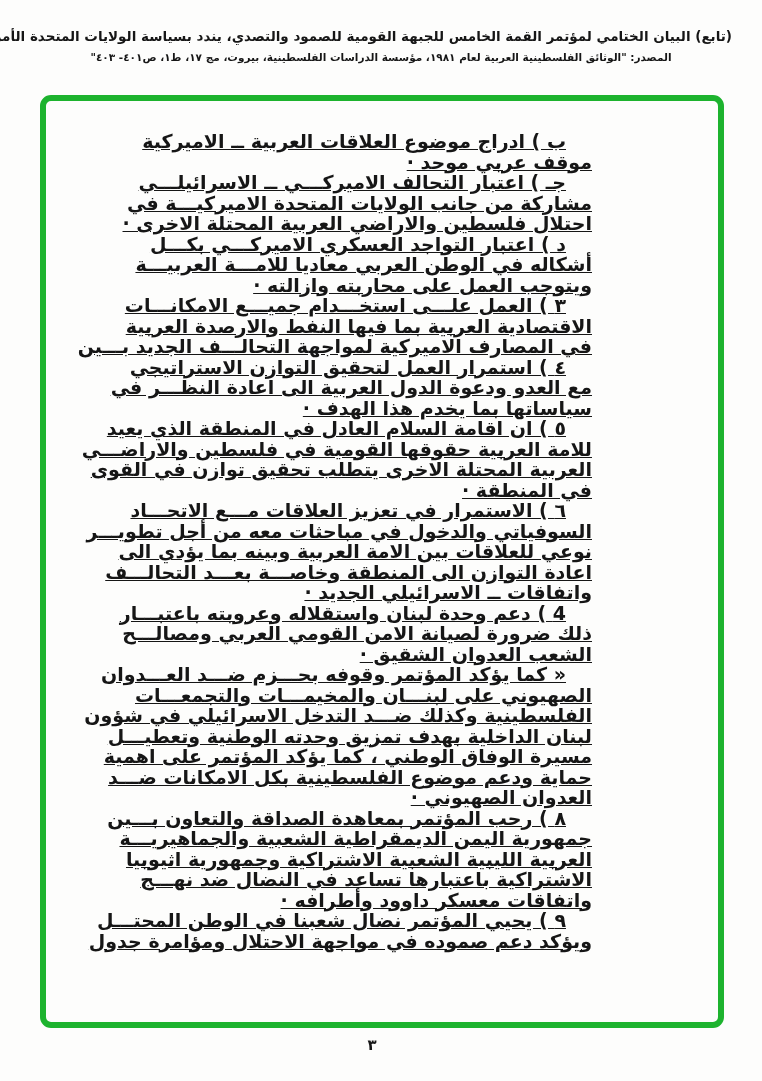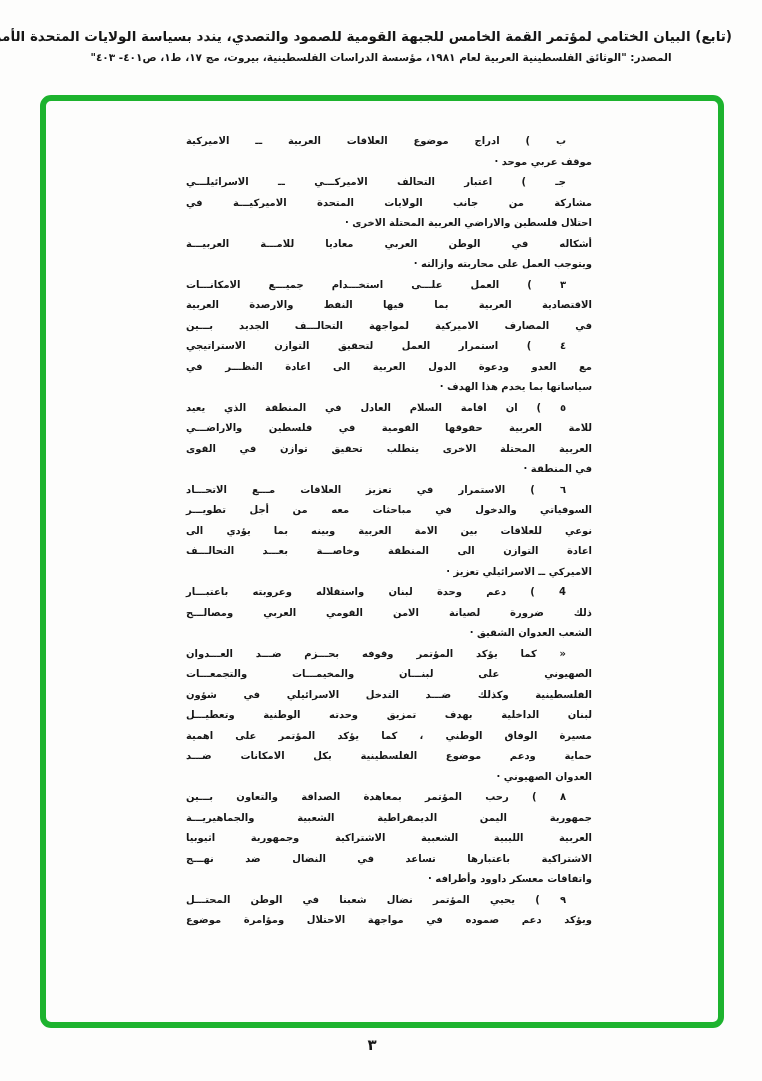--- a/index.html
+++ b/index.html
@@ -50,30 +50,31 @@
     background: transparent;
   }
   .doc-body {
     position: absolute;
     left: 186px;
     top: 131px;
     width: 406px;
     direction: rtl;
   }
   .line {
-    font-size: 10px;
+    font-size: 19px;
     font-weight: bold;
     line-height: 20.5px;
     height: 20.5px;
     white-space: nowrap;
     text-align: justify;
     text-align-last: justify;
     direction: rtl;
     letter-spacing: -0.2px;
     overflow: visible;
+    text-decoration: underline;
   }
   .line.end {
     text-align-last: right;
   }
   .line.indent {
     padding-right: 26px;
   }
   .page-number {
     position: absolute;
     left: 0;
@@ -95,51 +96,52 @@
   </div>
 
   <div class="frame" style="border-color: rgb(29, 179, 46);"></div>
 
   <div class="doc-body">
       <div class="line indent">ب ) ادراج موضوع العلاقات العربية ــ الاميركية</div>
       <div class="line end">موقف عربي موحد ·</div>
       <div class="line indent">جـ ) اعتبار التحالف الاميركـــي ــ الاسرائيلـــي</div>
       <div class="line">مشاركة من جانب الولايات المتحدة الاميركيـــة في</div>
       <div class="line end">احتلال فلسطين والاراضي العربية المحتلة الاخرى ·</div>
+      <div class="line indent">د ) اعتبار التواجد العسكري الاميركـــي بكـــل</div>
       <div class="line">أشكاله في الوطن العربي معاديا للامـــة العربيـــة</div>
       <div class="line end">ويتوجب العمل على محاربته وازالته ·</div>
       <div class="line indent">٣ ) العمل علـــى استخـــدام جميـــع الامكانـــات</div>
       <div class="line">الاقتصادية العربية بما فيها النفط والارصدة العربية</div>
       <div class="line">في المصارف الاميركية لمواجهة التحالـــف الجديد بـــين</div>
       <div class="line indent">٤ ) استمرار العمل لتحقيق التوازن الاستراتيجي</div>
       <div class="line">مع العدو ودعوة الدول العربية الى اعادة النظـــر في</div>
       <div class="line end">سياساتها بما يخدم هذا الهدف ·</div>
       <div class="line indent">٥ ) ان اقامة السلام العادل في المنطقة الذي يعيد</div>
       <div class="line">للامة العربية حقوقها القومية في فلسطين والاراضـــي</div>
       <div class="line">العربية المحتلة الاخرى يتطلب تحقيق توازن في القوى</div>
       <div class="line end">في المنطقة ·</div>
       <div class="line indent">٦ ) الاستمرار في تعزيز العلاقات مـــع الاتحـــاد</div>
       <div class="line">السوفياتي والدخول في مباحثات معه من أجل تطويـــر</div>
       <div class="line">نوعي للعلاقات بين الامة العربية وبينه بما يؤدي الى</div>
       <div class="line">اعادة التوازن الى المنطقة وخاصـــة بعـــد التحالـــف</div>
-      <div class="line end">الاميركي ــ الاسرائيلي تعزيز ·</div>
+      <div class="line end">واتفاقات ــ الاسرائيلي الجديد ·</div>
       <div class="line indent">4 ) دعم وحدة لبنان واستقلاله وعروبته باعتبـــار</div>
       <div class="line">ذلك ضرورة لصيانة الامن القومي العربي ومصالـــح</div>
       <div class="line end">الشعب العدوان الشقيق ·</div>
       <div class="line indent">« كما يؤكد المؤتمر وقوفه بحـــزم ضـــد العـــدوان</div>
       <div class="line">الصهيوني على لبنـــان والمخيمـــات والتجمعـــات</div>
       <div class="line">الفلسطينية وكذلك ضـــد التدخل الاسرائيلي في شؤون</div>
       <div class="line">لبنان الداخلية بهدف تمزيق وحدته الوطنية وتعطيـــل</div>
       <div class="line">مسيرة الوفاق الوطني ، كما يؤكد المؤتمر على اهمية</div>
       <div class="line">حماية ودعم موضوع الفلسطينية بكل الامكانات ضـــد</div>
       <div class="line end">العدوان الصهيوني ·</div>
       <div class="line indent">٨ ) رحب المؤتمر بمعاهدة الصداقة والتعاون بـــين</div>
       <div class="line">جمهورية اليمن الديمقراطية الشعبية والجماهيريـــة</div>
       <div class="line">العربية الليبية الشعبية الاشتراكية وجمهورية اثيوبيا</div>
       <div class="line">الاشتراكية باعتبارها تساعد في النضال ضد نهـــج</div>
       <div class="line end">واتفاقات معسكر داوود وأطرافه ·</div>
       <div class="line indent">٩ ) يحيي المؤتمر نضال شعبنا في الوطن المحتـــل</div>
-      <div class="line">ويؤكد دعم صموده في مواجهة الاحتلال ومؤامرة موضوع</div>
+      <div class="line">ويؤكد دعم صموده في مواجهة الاحتلال ومؤامرة جدول</div>
     </div>
 
   <div class="page-number">٣</div>
 
 </div>
 
 </body></html>

